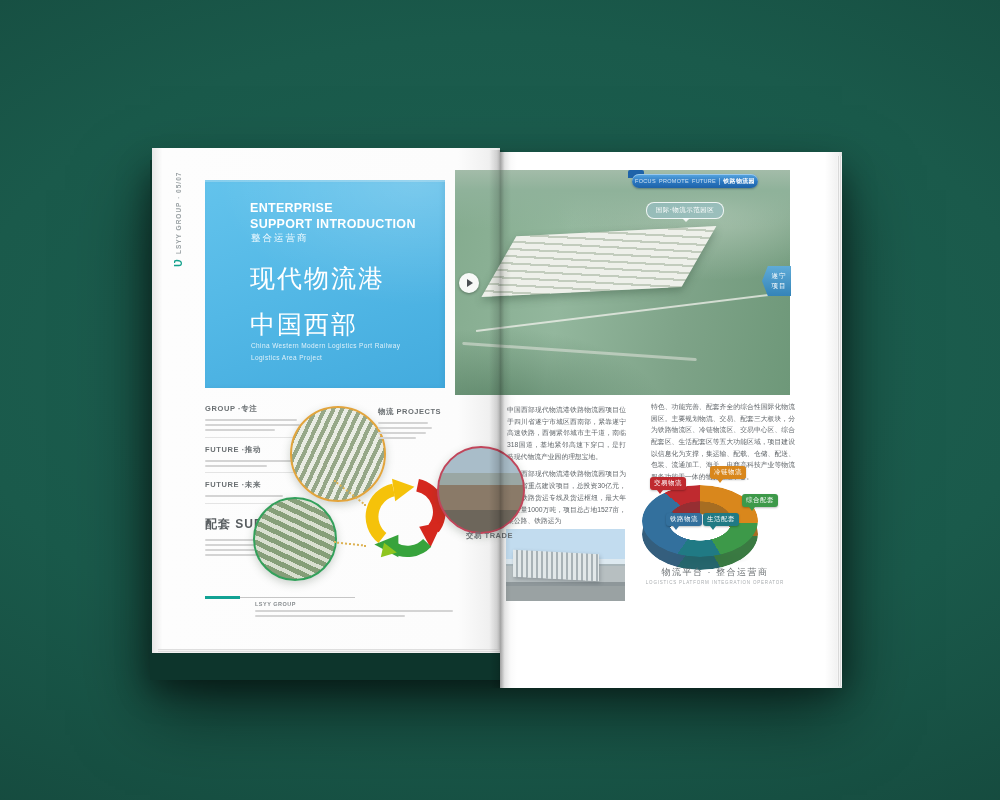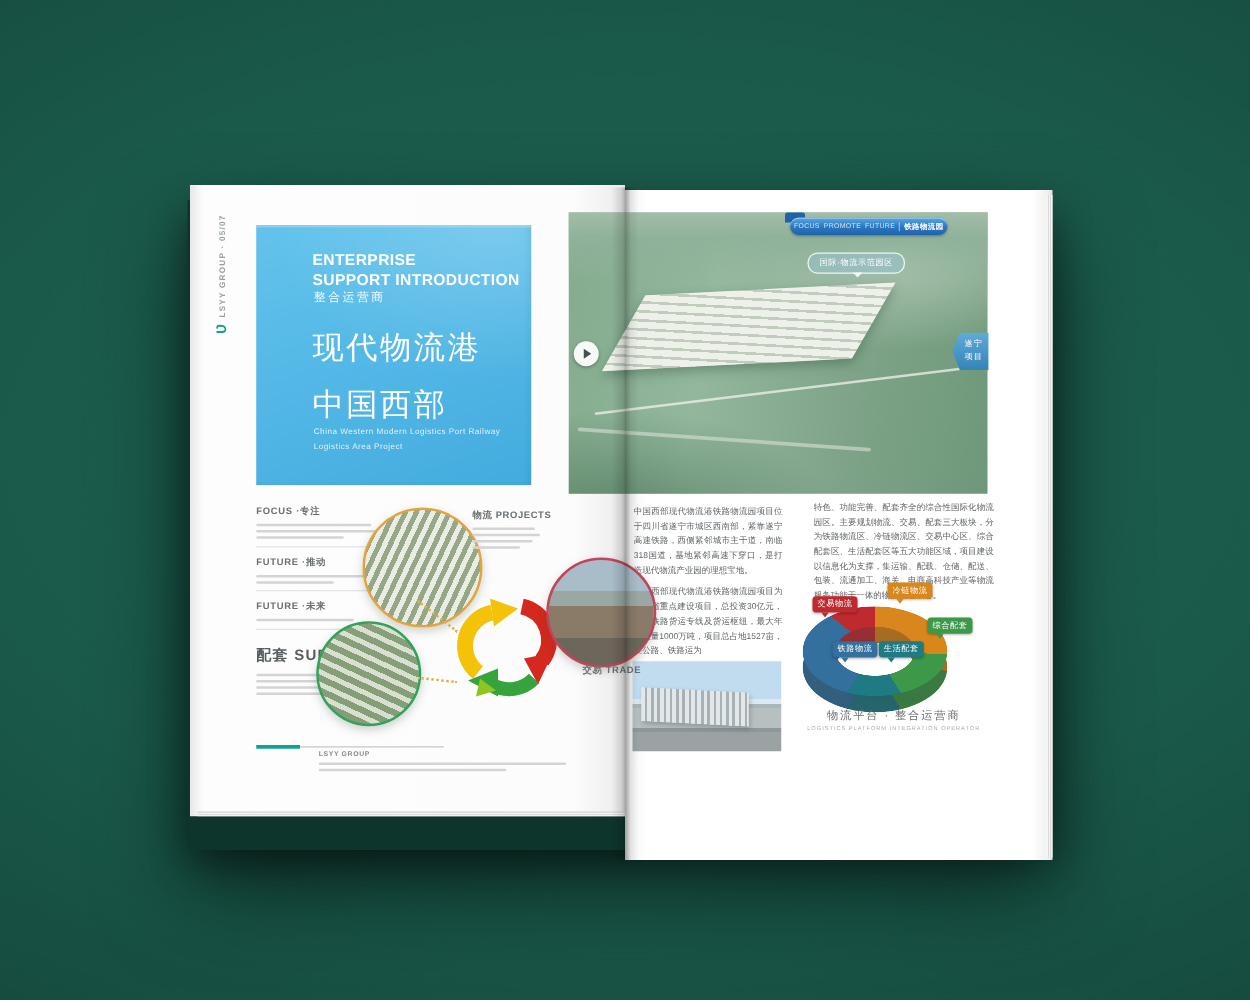--- a/index.html
+++ b/index.html
@@ -26,21 +26,21 @@
   
   .spine-label{left:128px;top:210px;width:100px;height:14px;transform:rotate(-90deg);
     display:flex;align-items:center;gap:5px;z-index:6;}
   .spine-label .logo{color:#13a18c;font-size:11px;font-weight:bold;line-height:1;}
   .spine-label .txt{font-size:6.5px;font-weight:bold;letter-spacing:1px;color:#99a0a3;white-space:nowrap;}
 
   
   .blue-header{left:205px;top:180px;width:220px;height:208px;z-index:5;
     background:radial-gradient(150% 110% at 88% 0%,rgba(255,255,255,.20),rgba(255,255,255,0) 55%),
                linear-gradient(160deg,#63c3ec 0%,#53b8e6 48%,#43abde 100%);
-    box-shadow:inset 0 2px 0 rgba(255,255,255,.25), inset -2px 0 4px rgba(0,60,110,.08);}
+    box-shadow:inset 0 2px 0 rgba(255,255,255,.25), inset -2px 0 4px rgba(0,60,110,.08);padding-left:20px;}
   .kicker{position:absolute;left:45px;top:20px;color:#fff;font-weight:800;font-size:12.5px;line-height:1.3;letter-spacing:.3px;}
   .kicker-cn{position:absolute;left:46px;top:52px;color:#f2fbff;font-size:9.5px;letter-spacing:2px;}
   .main-title{position:absolute;left:45px;top:76px;color:#fff;font-size:25px;line-height:1.82;letter-spacing:2px;font-weight:500;}
   .sub-en{position:absolute;left:46px;top:160px;color:rgba(255,255,255,.82);font-size:6.5px;line-height:1.9;letter-spacing:.4px;}
 
   
   .photo-main{left:455px;top:170px;width:335px;height:225px;z-index:4;overflow:hidden;
     background:
       linear-gradient(180deg,#a3bca9 0%,#8fb29a 9%,rgba(143,178,154,0) 26%),
       radial-gradient(80% 55% at 78% 16%,rgba(177,201,182,.9),rgba(177,201,182,0) 60%),
@@ -181,21 +181,21 @@
     <span class="nav-sep"></span>
     <span class="nav-tab active">铁路物流园</span>
   </div>
   <div class="abs badge-bubble">国际·物流示范园区</div>
   <div class="abs ribbon">
     <span>遂宁</span>
     <span>项目</span>
   </div>
 
   <div class="abs" style="left:205px;top:404px;width:100px;">
-    <div class="menu-item-label">FOCUS ·专注</div>
+    <div class="menu-item-label">GROUP ·专注</div>
     <div style="margin-top:5px;">
       <div class="gl" style="width:92px;"></div>
       <div class="gl" style="width:95px;"></div>
       <div class="gl" style="width:70px;"></div>
     </div>
     <div class="menu-divider" style="margin-top:6px;"></div>
     <div class="menu-item-label" style="margin-top:7px;">FUTURE ·推动</div>
     <div style="margin-top:5px;">
       <div class="gl" style="width:95px;"></div>
       <div class="gl" style="width:62px;"></div>

